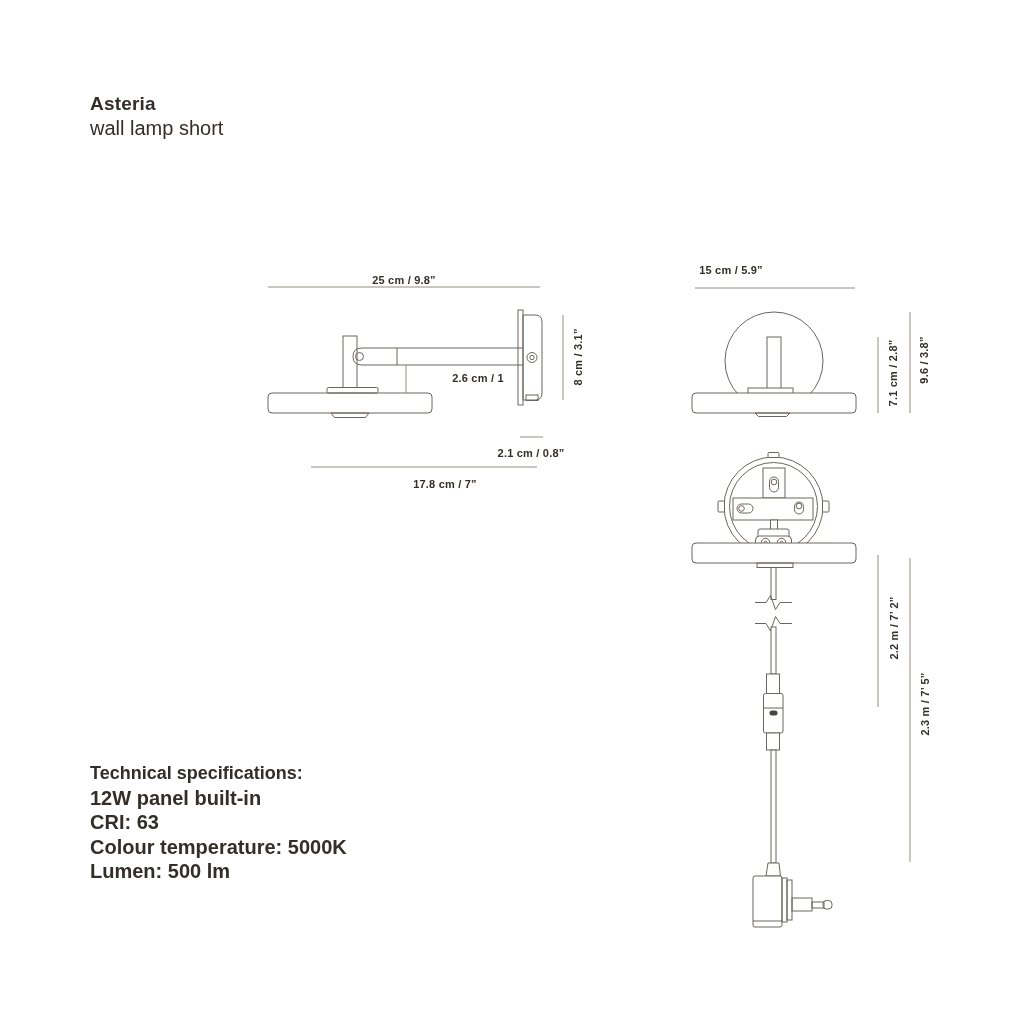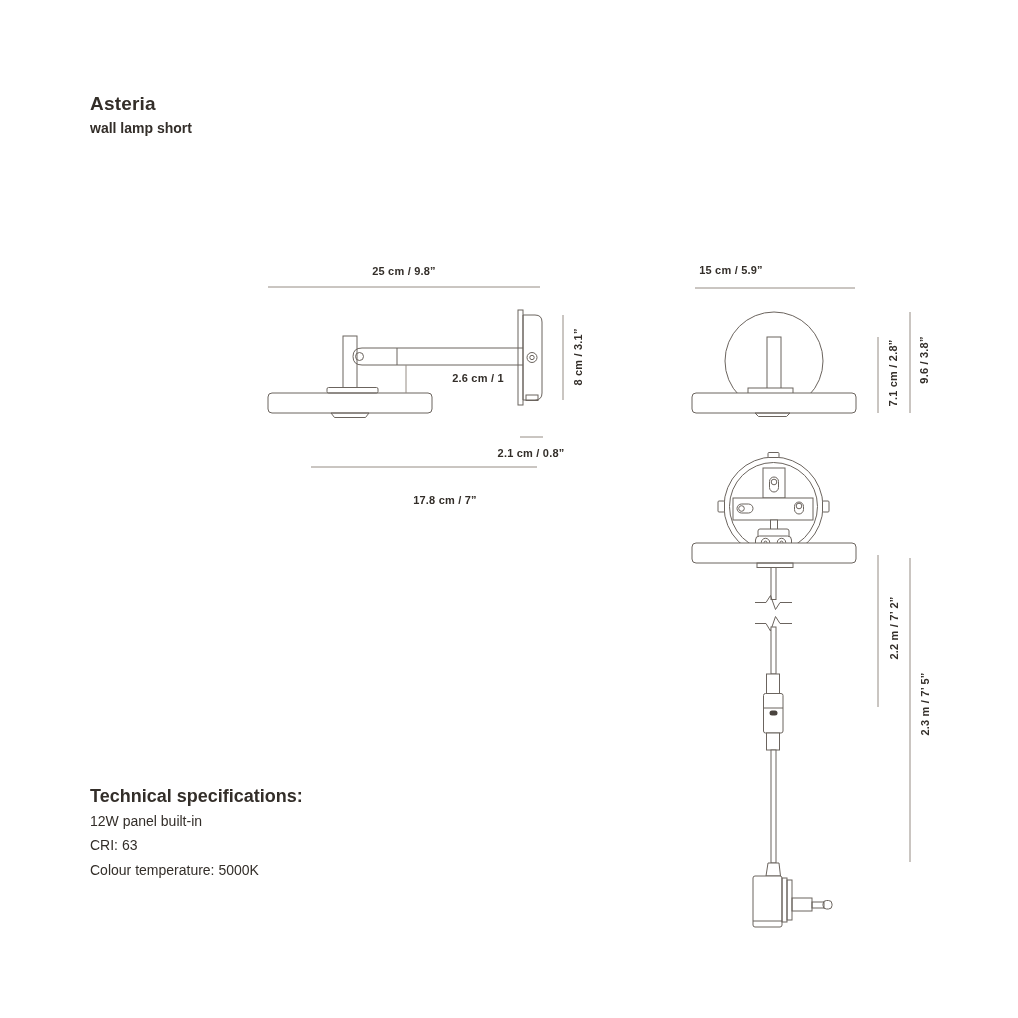--- a/index.html
+++ b/index.html
@@ -17,25 +17,25 @@
 
   
   .ln  { stroke: #6b645e; stroke-width: 1; fill: none; }
   .wf  { stroke: #6b645e; stroke-width: 1; fill: #ffffff; }
   .dk  { fill: #4a443e; stroke: none; }
   .dim-ln { stroke: #958c84; stroke-width: 1; fill: none; }
 
   
   .title-block { position: absolute; left: 90px; top: 92px; }
   .title-block .t1 { font-size: 19px; font-weight: bold; line-height: 24px; letter-spacing: 0.2px; }
-  .title-block .t2 { font-size: 14px; font-weight: bold; line-height: 24px; }
+  .title-block .t2 { font-size: 20px; font-weight: normal; line-height: 24px; }
 
   .specs-block { position: absolute; left: 90px; top: 761px; }
-  .specs-block .h { font-size: 18px; font-weight: bold; line-height: 24.5px; margin-top: 23px; }
-  .specs-block .l { font-size: 14px; font-weight: normal; line-height: 24.5px; }
+  .specs-block .h { font-size: 18px; font-weight: bold; line-height: 24.5px; }
+  .specs-block .l { font-size: 20px; font-weight: bold; line-height: 24.5px; }
 
   .dim {
     position: absolute;
     transform: translate(-50%, -50%);
     font-size: 11px;
     font-weight: 600;
     letter-spacing: 0.2px;
     white-space: nowrap;
     color: #332e29;
   }
@@ -137,33 +137,34 @@
       <line class="dim-ln" x1="878" y1="555" x2="878" y2="707"></line>
       <line class="dim-ln" x1="910" y1="558" x2="910" y2="862"></line>
     </g>
   </svg>
 
   <div class="title-block">
     <div class="t1">Asteria</div>
     <div class="t2">wall lamp short</div>
   </div>
 
-  <div class="dim" style="left:404px; top:271px;">25 cm / 9.8”</div>
+  <div class="dim" style="left:404px; top:280px;">25 cm / 9.8”</div>
   <div class="dim" style="left:441px; top:378px;margin-left:37px;">2.6 cm / 1</div>
   <div class="dim v" style="left:578px; top:357px;">8 cm / 3.1”</div>
   <div class="dim" style="left:531px; top:453px;">2.1 cm / 0.8”</div>
-  <div class="dim" style="left:445px; top:484px;margin-top:16px;">17.8 cm / 7”</div>
+  <div class="dim" style="left:445px; top:484px;">17.8 cm / 7”</div>
 
   <div class="dim" style="left:731px; top:270px;">15 cm / 5.9”</div>
   <div class="dim v" style="left:893px; top:373px;">7.1 cm / 2.8”</div>
   <div class="dim v" style="left:924px; top:360px;">9.6 / 3.8”</div>
 
   <div class="dim v" style="left:894px; top:628px;">2.2 m / 7’ 2”</div>
   <div class="dim v" style="left:925px; top:704px;">2.3 m / 7’ 5”</div>
 
   <div class="specs-block">
     <div class="h">Technical specifications:</div>
     <div class="l">12W panel built-in</div>
     <div class="l">CRI: 63</div>
     <div class="l">Colour temperature: 5000K</div>
+    <div class="l">Lumen: 500 lm</div>
   </div>
 
 </div>
 
 </body></html>

